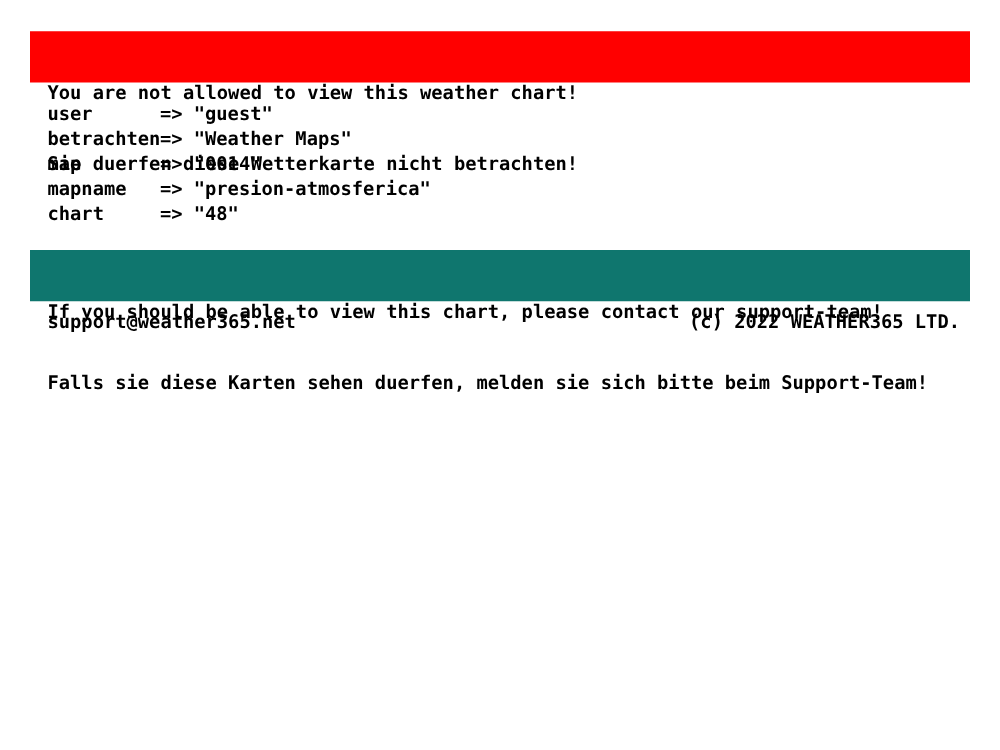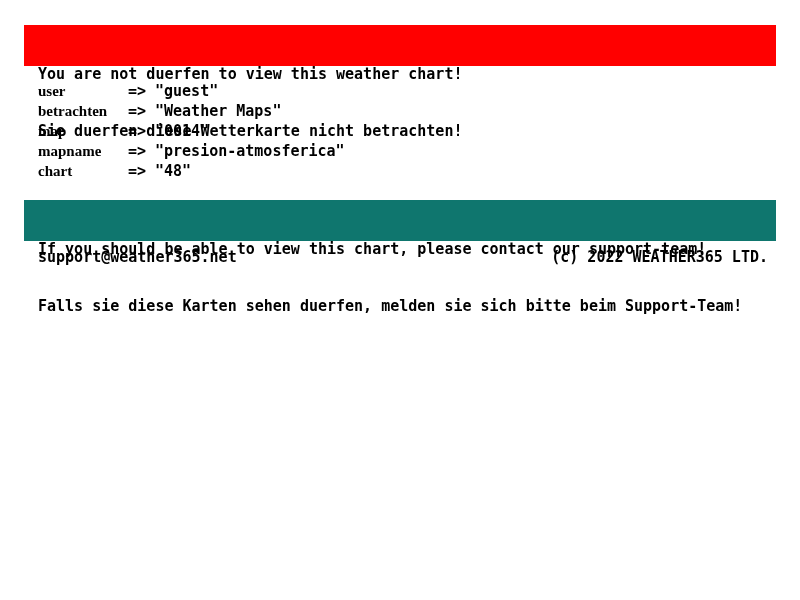--- a/index.html
+++ b/index.html
@@ -35,37 +35,37 @@
     background: #0f766e;
   }
   .kv-block {
     margin: 15px 0 0 38px;
     line-height: 20px;
   }
   .kv-row {
     display: flex;
     white-space: pre;
   }
-  .kv-key   { width: 90px; font-family: Liberation Serif, serif; }
+  .kv-key   { width: 90px; }
   .kv-arrow { width: 27px; }
   .kv-value { flex: 1; }
   .footer {
     margin: 9px 0 0 38px;
     width: 730px;
     display: flex;
     justify-content: space-between;
     line-height: 15px;
     white-space: pre;
   }
 </style>
 </head>
 <body>
 
 <div class="banner banner-error">
-  <div>You are not duerfen to view this weather chart!</div>
+  <div>You are not allowed to view this weather chart!</div>
   <div>Sie duerfen diese Wetterkarte nicht betrachten!</div>
 </div>
 
 <div class="kv-block">
   <div class="kv-row">
     <span class="kv-key">user</span>
     <span class="kv-arrow">=&gt;</span>
     <span class="kv-value">"guest"</span>
   </div>
   <div class="kv-row">

